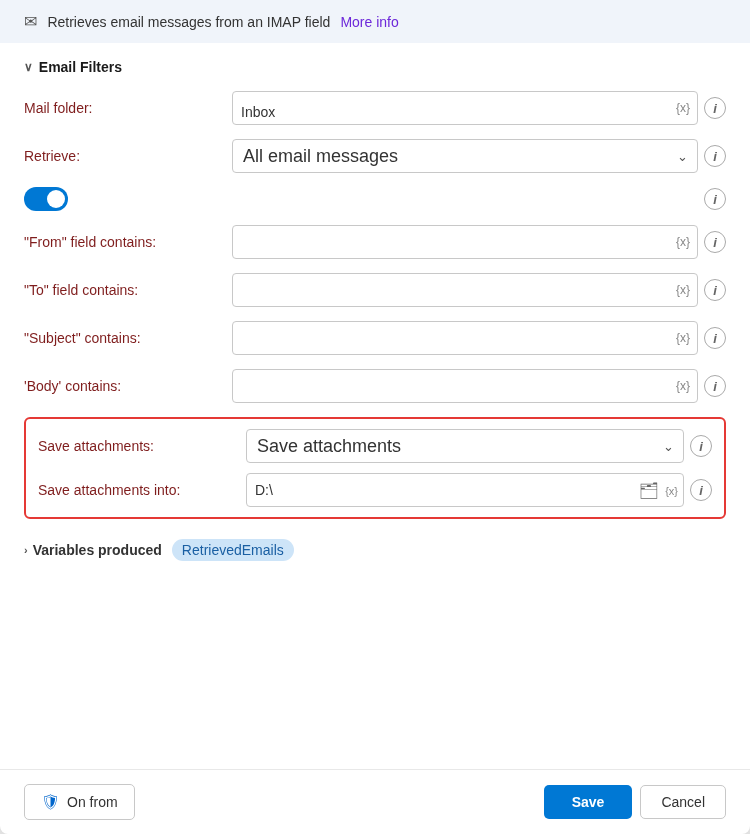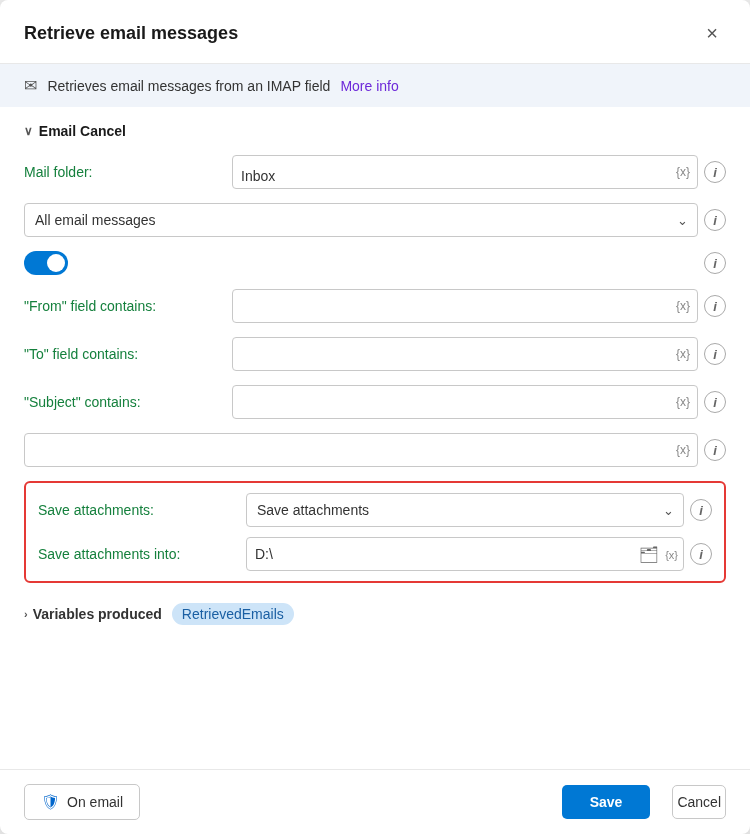--- a/index.html
+++ b/index.html
@@ -81,21 +81,21 @@
     .form-row {
       display: flex;
       align-items: center;
       margin-bottom: 14px;
       gap: 8px;
     }
     .form-label {
       width: 200px;
       min-width: 200px;
       font-size: 14px;
-      color: #15803d;
+      color: #7f1d1d;
       text-align: left;
     }
     .form-control-wrap {
       display: flex;
       align-items: center;
       flex: 1;
       gap: 6px;
     }
     .form-input {
       flex: 1;
@@ -132,21 +132,21 @@
     .select-wrap {
       position: relative;
       flex: 1;
     }
     .form-select {
       width: 100%;
       height: 34px;
       border: 1px solid #c8c8c8;
       border-radius: 4px;
       padding: 0 32px 0 10px;
-      font-size: 14px;
+      font-size: 18px;
       color: #333;
       background: #fff;
       appearance: none;
       cursor: pointer;
     }
     .select-arrow {
       position: absolute;
       right: 10px;
       top: 50%;
       transform: translateY(-50%);
@@ -278,76 +278,73 @@
       gap: 7px;
       background: none;
       border: 1.5px solid #c8c8c8;
       border-radius: 5px;
       padding: 8px 16px;
       font-size: 14px;
       color: #333;
       cursor: pointer;
     }
     .shield-icon { color: #0066cc; font-size: 15px; }
-    .footer-right { display: flex; gap: 22px; }
+    .footer-right { display: flex; gap: 8px; }
     .save-btn {
       background: #0078d4;
       color: #fff;
       border: none;
       border-radius: 5px;
       padding: 8px 28px;
       font-size: 14px;
       font-weight: 600;
       cursor: pointer;
     }
     .cancel-btn {
       background: #fff;
       color: #333;
       border: 1.5px solid #c8c8c8;
       border-radius: 5px;
-      padding: 8px 4px;
+      padding: 8px 20px;
       font-size: 14px;
       cursor: pointer;
     }
   </style>
 </head>
 <body>
 
 <div class="dialog">
 
-  <div class="dialog-header">
-    <span class="dialog-title">Retrieve email messages</span>
-    <button class="close-btn">×</button>
-  </div>
 
   <div class="info-banner">
     <span class="mail-icon">✉</span>
     <span>Retrieves email messages from an IMAP field</span>
     <a href="#">More info</a>
   </div>
 
   <div class="dialog-body">
 
     <div class="section-header">
       <span class="section-chevron">∨</span>
-      <span>Email Cancel</span>
+      <span>Email Filters</span>
     </div>
 
     <div class="form-row">
       <span class="form-label">Mail folder:</span>
       <div class="form-control-wrap">
         <div class="input-with-icon">
           <input type="text" class="form-input" value="Inbox" style="">
           <span class="input-icon-right">{x}</span>
         </div>
         <span class="info-icon">i</span>
       </div>
     </div>
 
     <div class="form-row">
+      <span class="form-label">Retrieve:</span>
       <div class="form-control-wrap">
         <div class="select-wrap">
           <select class="form-select">
             <option>All email messages</option>
             <option>Unread email messages</option>
             <option>Read email messages</option>
           </select>
           <span class="select-arrow">⌄</span>
         </div>
         <span class="info-icon">i</span>
@@ -394,20 +391,21 @@
       <div class="form-control-wrap">
         <div class="input-with-icon">
           <input type="text" class="form-input" value="" style="">
           <span class="input-icon-right">{x}</span>
         </div>
         <span class="info-icon">i</span>
       </div>
     </div>
 
     <div class="form-row">
+      <span class="form-label">'Body' contains:</span>
       <div class="form-control-wrap">
         <div class="input-with-icon">
           <input type="text" class="form-input" value="" style="">
           <span class="input-icon-right">{x}</span>
         </div>
         <span class="info-icon">i</span>
       </div>
     </div>
 
     <div class="highlighted-section">
@@ -448,20 +446,20 @@
         <span>Variables produced</span>
       </div>
       <span class="badge">RetrievedEmails</span>
     </div>
 
   </div>
 
   <div class="dialog-footer">
     <button class="on-error-btn">
       <span class="shield-icon">🛡</span>
-      <span>On email</span>
+      <span>On from</span>
     </button>
     <div class="footer-right">
       <button class="save-btn">Save</button>
       <button class="cancel-btn">Cancel</button>
     </div>
   </div>
 </div>
 
 </body></html>

